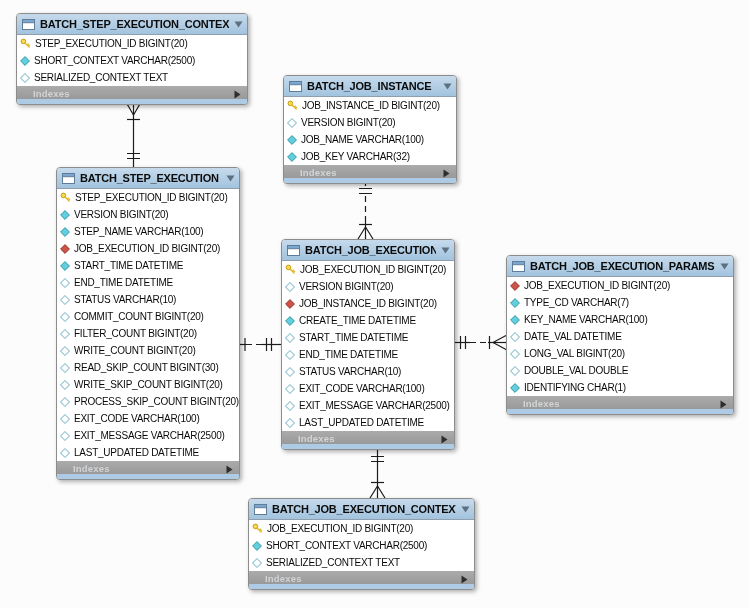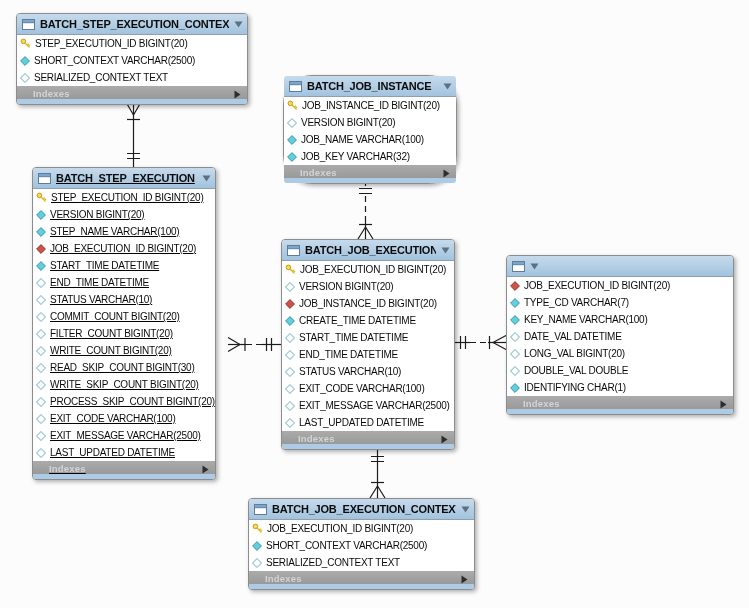--- a/index.html
+++ b/index.html
@@ -7,22 +7,22 @@
     position:relative;width:749px;height:608px;background:#fcfcfc;
     font-family:"Liberation Sans",sans-serif;overflow:hidden;
   }
   .connectors{position:absolute;left:0;top:0;z-index:1;}
   .etable{
     position:absolute;z-index:2;background:#fff;
     border:1px solid #8c8c8c;border-radius:4px;
     box-shadow:2px 2px 4px rgba(0,0,0,0.30);
   }
   .t0{left:16px;top:13px;width:230px;}
-  .t1{left:283px;top:75px;width:172px;border-radius:29px;}
-  .t2{left:32px;top:167px;width:182px;text-decoration:underline;}
+  .t1{left:283px;top:75px;width:172px;}
+  .t2{left:56px;top:167px;width:182px;}
   .t3{left:281px;top:239px;width:172px;}
   .t4{left:506px;top:255px;width:226px;}
   .t5{left:248px;top:498px;width:225px;}
   .hdr{
     height:20px;display:flex;align-items:center;gap:5px;padding:0 4px 0 5px;
     background:linear-gradient(#c6daec,#a2c3de);
     border-bottom:1px solid #8f9fae;border-radius:3px 3px 0 0;
   }
   .hdr .title{
     flex:1;font-size:11px;font-weight:bold;color:#0b0b0b;
@@ -470,20 +470,21 @@
       <div class="strip"></div>
     </div>
   <div class="etable t4">
       <div class="hdr">
         <span class="icon">
           <svg width="13" height="11" viewBox="0 0 13 11">
             <rect x="0.5" y="0.5" width="12" height="10" fill="#ffffff" stroke="#5f7d99"></rect>
             <rect x="0.5" y="0.5" width="12" height="3.2" fill="#7ba7cf" stroke="#5f7d99"></rect>
           </svg>
         </span>
+        <span class="title">BATCH_JOB_EXECUTION_PARAMS</span>
         <span class="icon">
           <svg width="9" height="7" viewBox="0 0 9 7">
             <polygon points="0.5,0.5 8.5,0.5 4.5,6.5" fill="#5c707f"></polygon>
           </svg>
         </span>
       </div>
       <div class="rows">
         <div class="row">
           <span class="icon">
             <svg width="10" height="10" viewBox="0 0 10 10">

